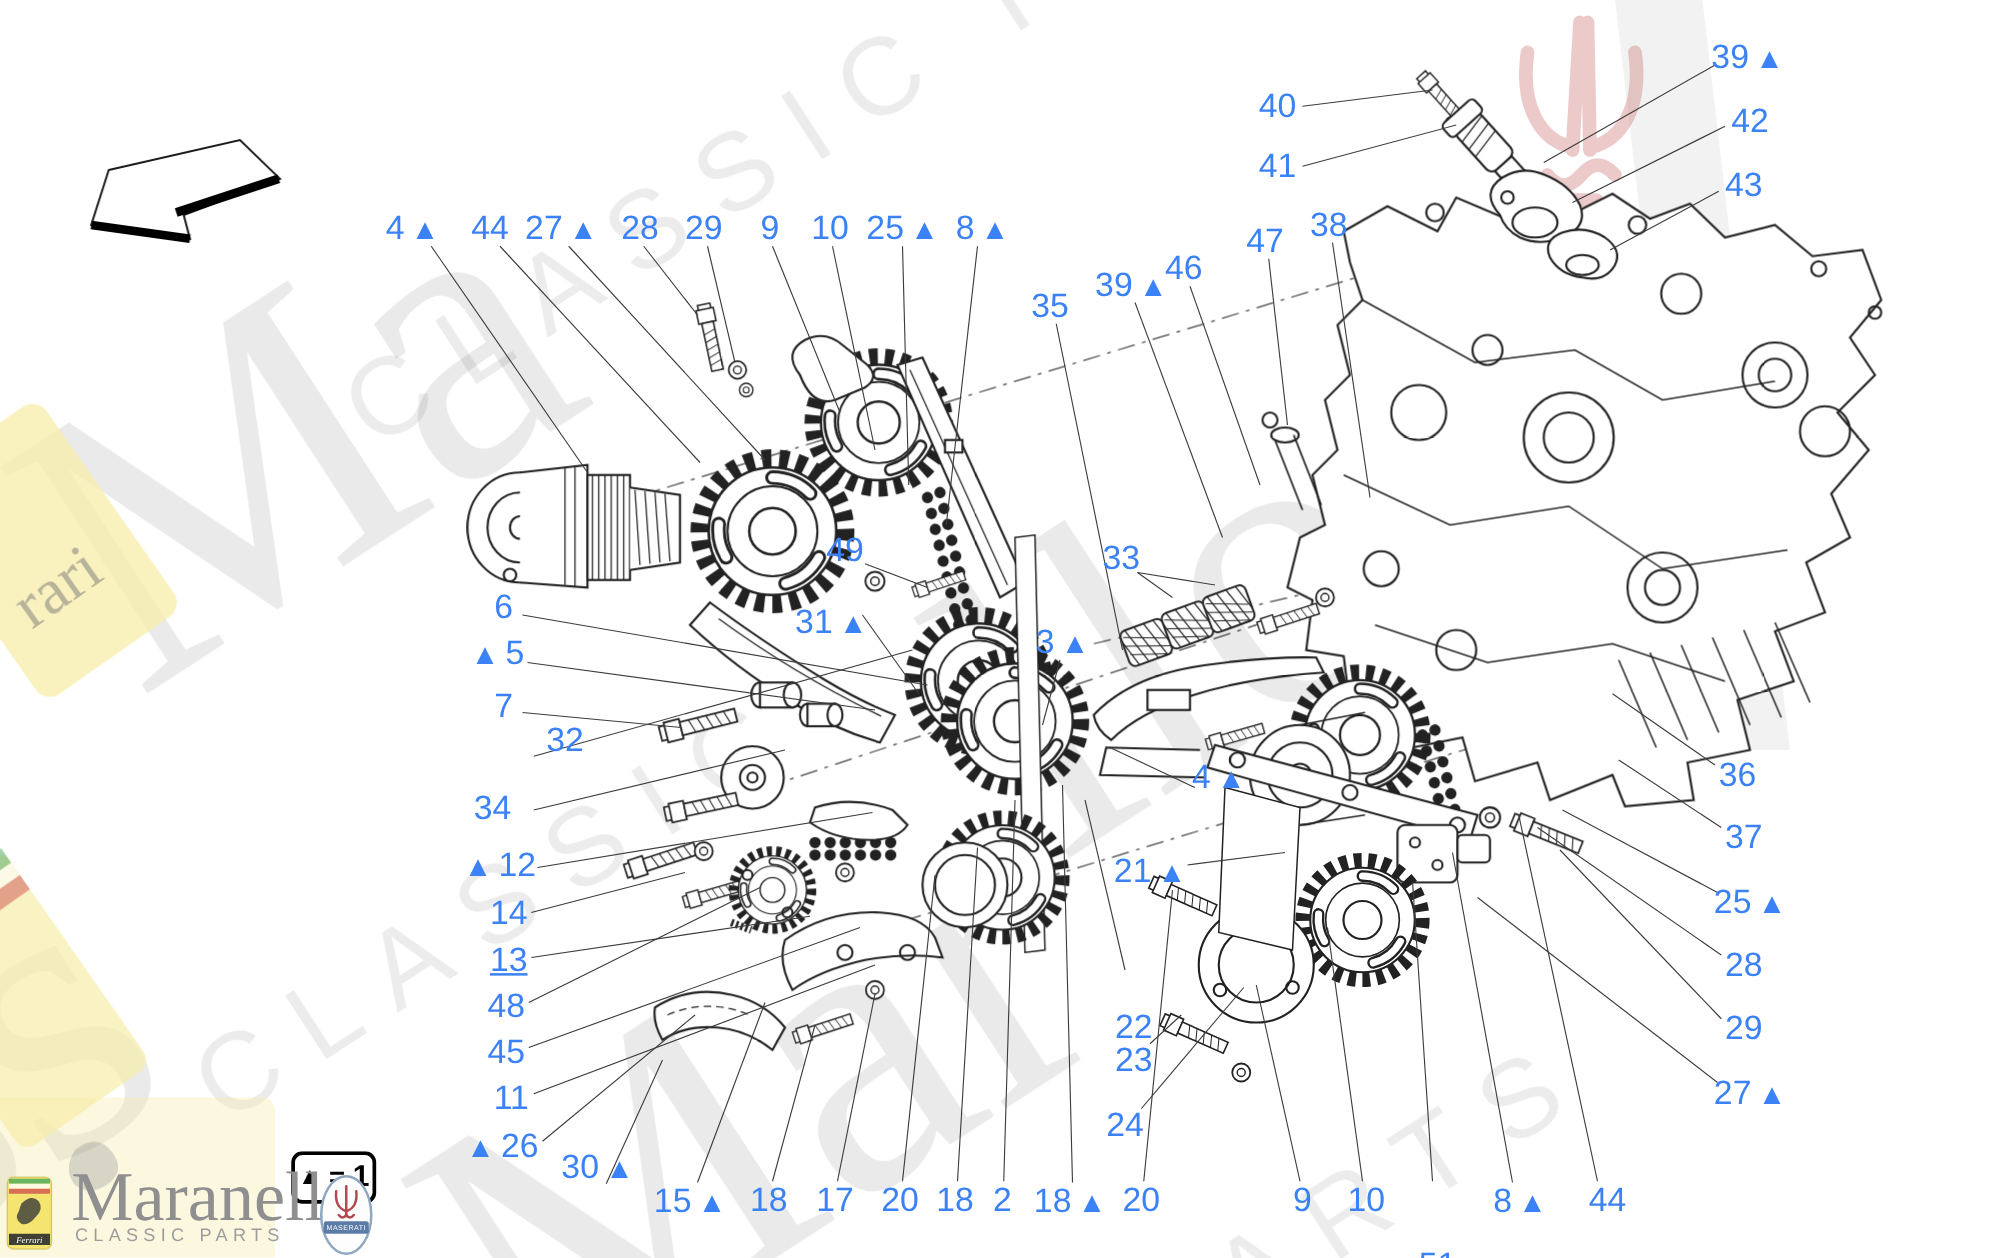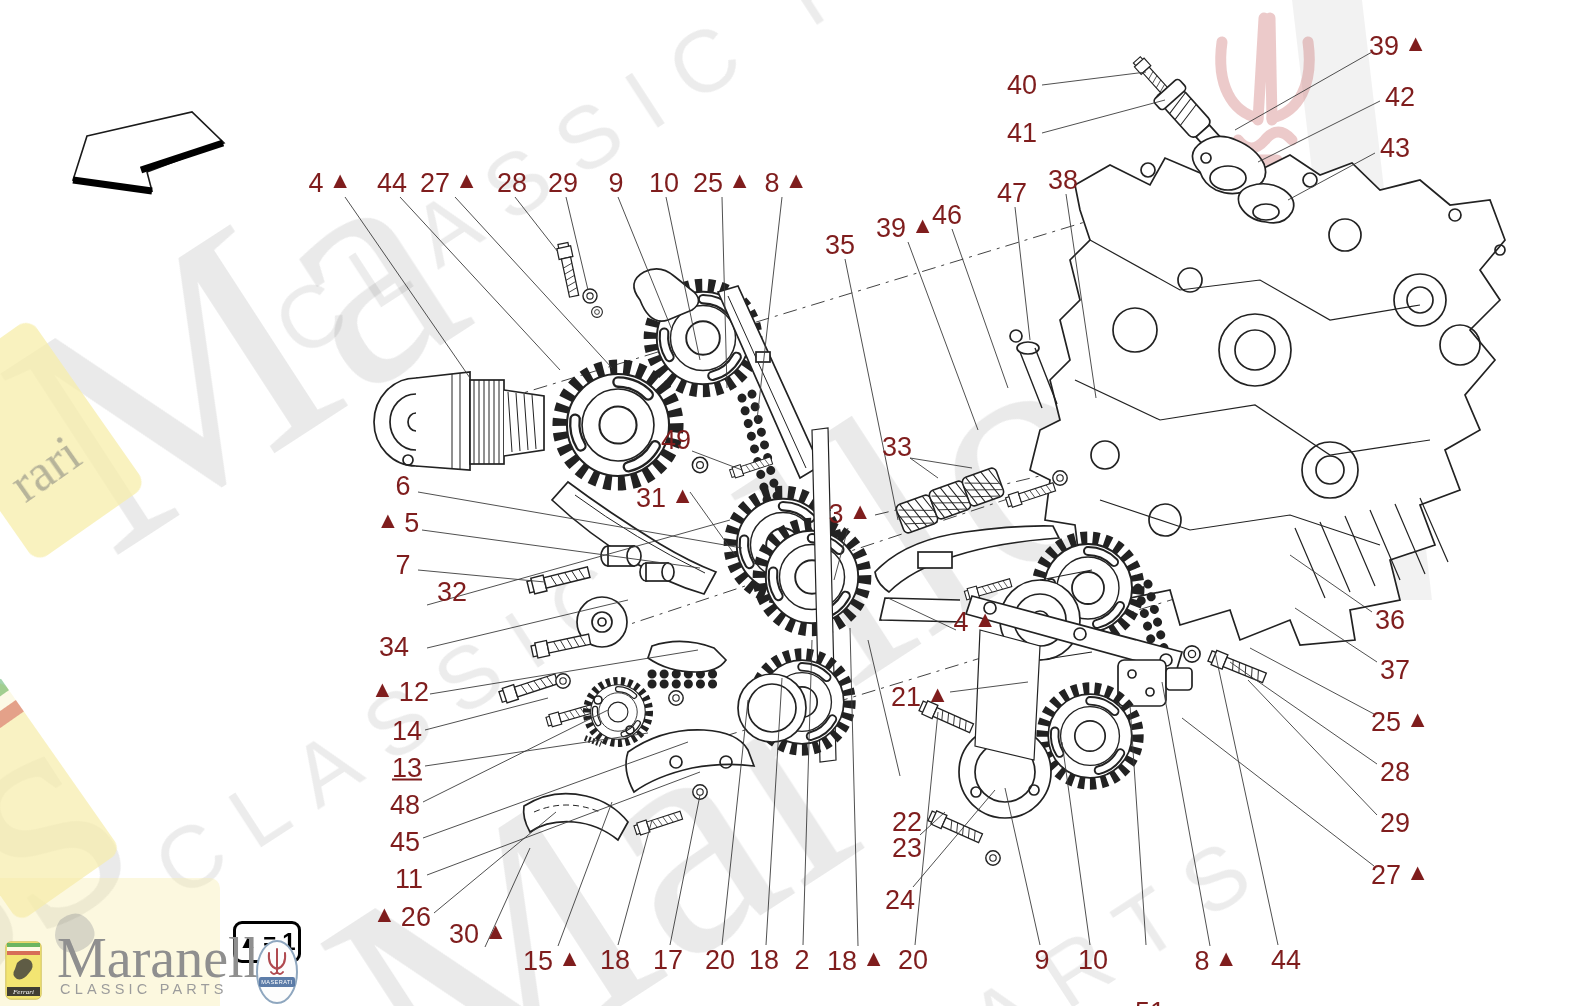--- a/index.html
+++ b/index.html
@@ -1,21 +1,21 @@
 <!DOCTYPE html>
 <html><head>
 <meta charset="utf-8">
 <style>
   html,body{margin:0;padding:0;background:#fff;}
   #stage{position:relative;width:1596px;height:1006px;background:#fff;overflow:hidden;
          font-family:"Liberation Sans",sans-serif;}
   #artwork{position:absolute;left:0;top:0;width:1596px;height:1006px;}
   
-  .callout{position:absolute;transform:translate(-50%,-50%);display:flex;align-items:flex-start;gap:5px;
-           font-size:27px;color:#7f1d1d;white-space:nowrap;line-height:1;}
+  .callout{position:absolute;transform:translate(-50%,-50%);display:flex;align-items:flex-end;gap:5px;
+           font-size:27px;color:#3b82f6;white-space:nowrap;line-height:1;}
   .callout .tri{font-size:23px;transform:translateY(-1px);}
   
   #legend{position:absolute;left:233px;top:921px;width:62px;height:36px;border:3px solid #000;
           border-radius:9px;background:#fff;display:flex;align-items:center;justify-content:center;
           gap:6px;font-size:22px;color:#000;font-weight:bold;z-index:6;}
   #legend .tri{font-size:19px;}
   #legend .val{font-size:24px;}
   
   #brand-name{position:absolute;left:57px;top:930px;font-family:"Liberation Serif",serif;
               font-size:56px;color:#8f8f8f;line-height:1;z-index:5;}

